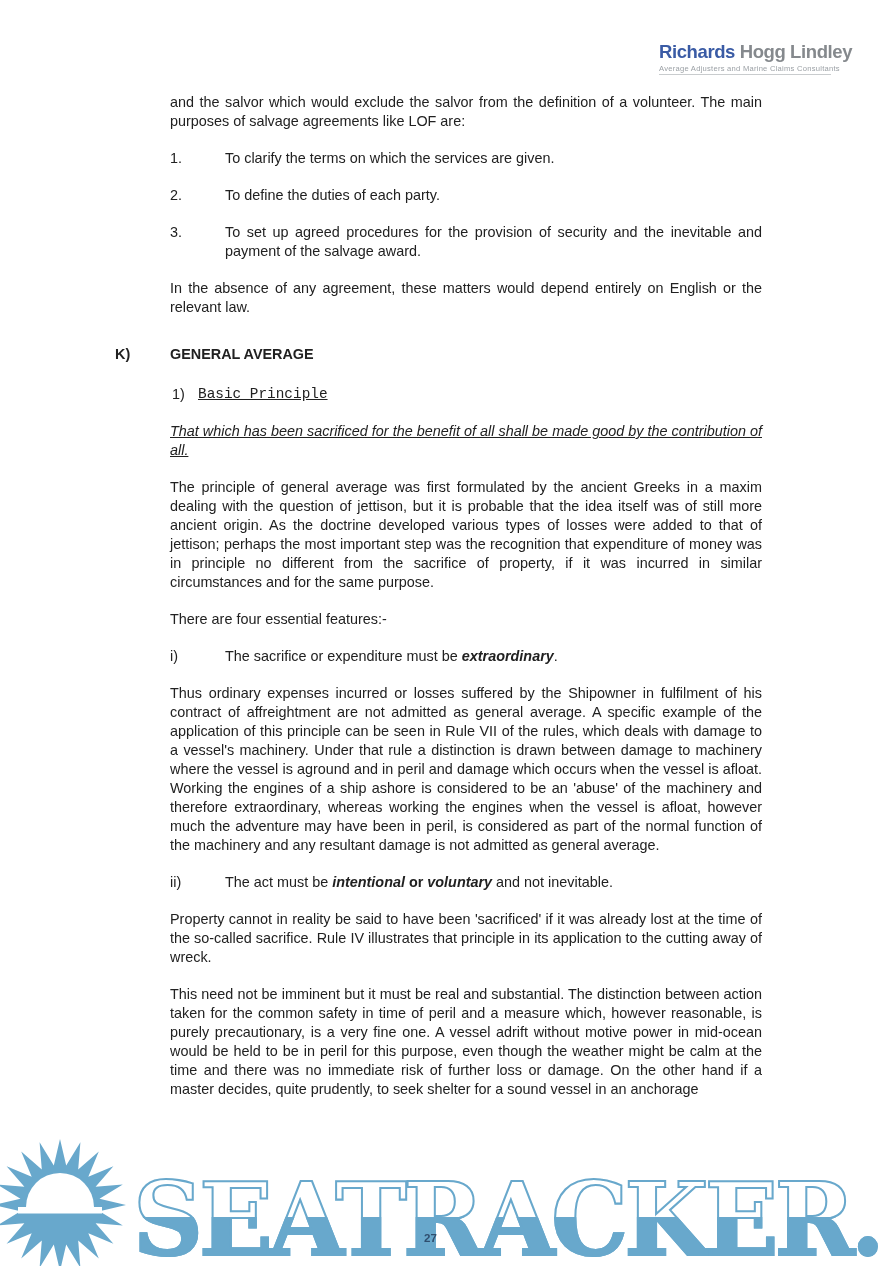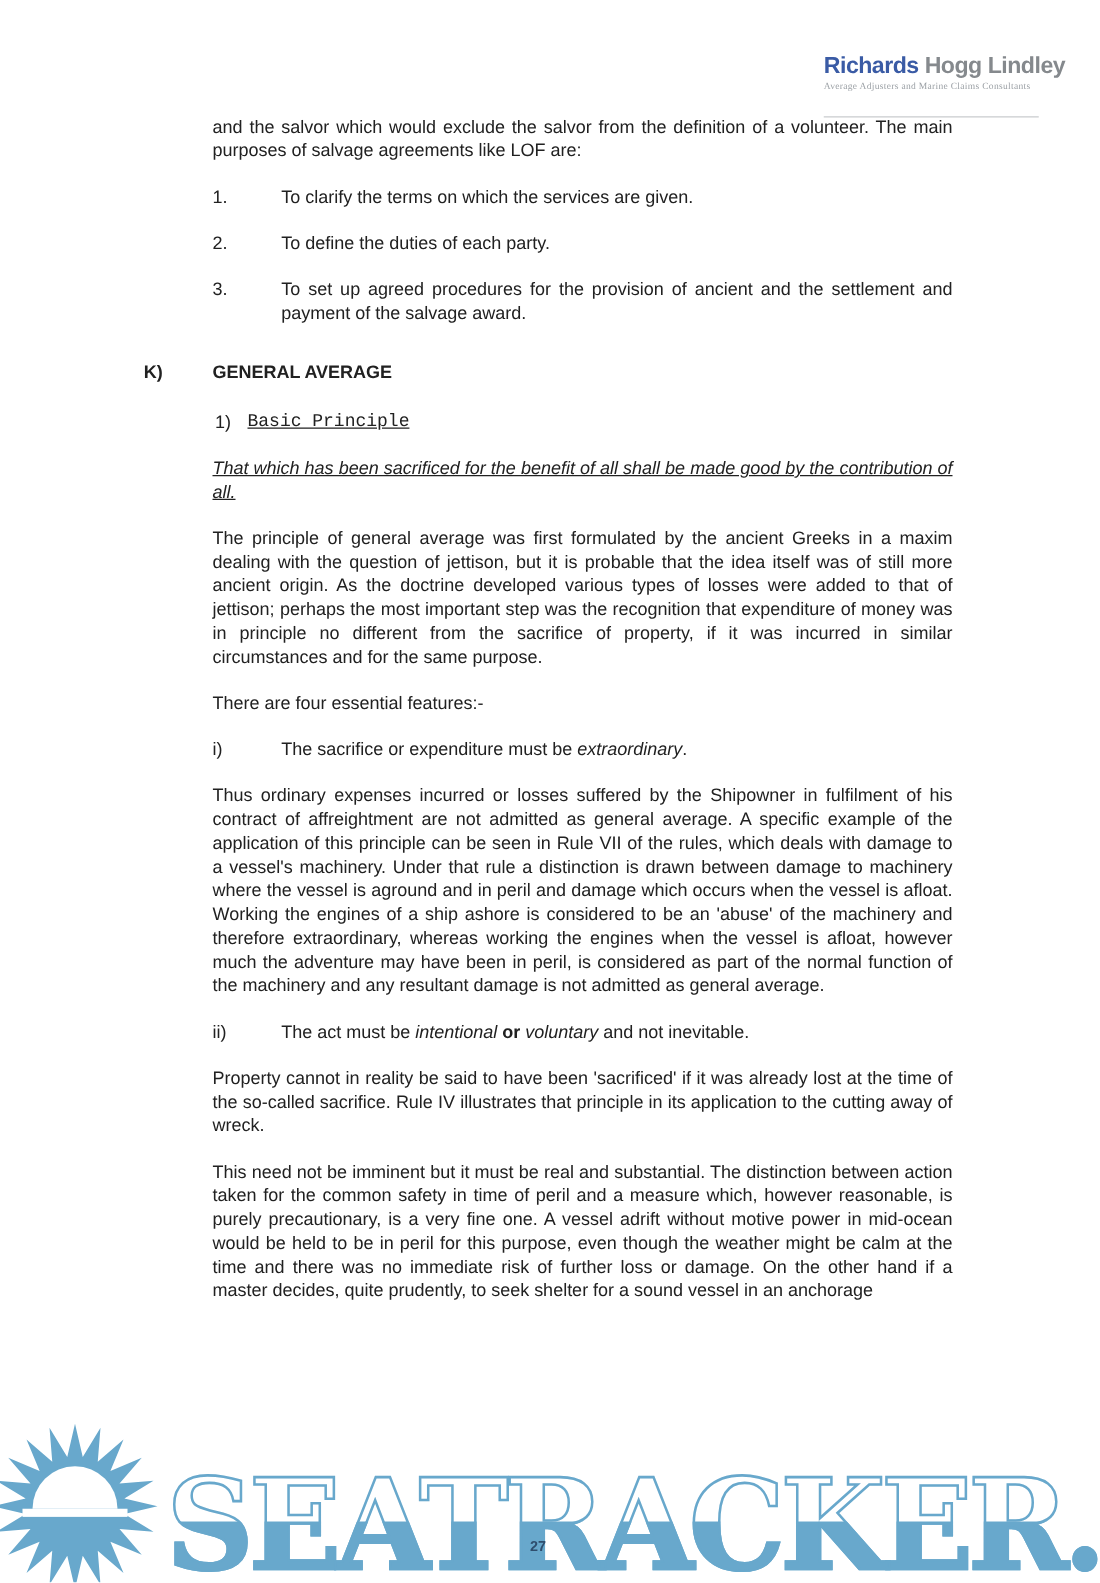--- a/index.html
+++ b/index.html
@@ -10,41 +10,41 @@
     overflow:hidden;
     font-family:"Liberation Sans","DejaVu Sans",sans-serif;
     color:#212121;
   }
 
   
   .logo{position:absolute;top:42px;left:659px;width:190px;}
   .logo-line{font-size:18.5px;font-weight:700;letter-spacing:-0.4px;white-space:nowrap;line-height:20px;}
   .logo-part1{color:#3a5ba5;}
   .logo-part2{color:#85898d;font-weight:600;}
-  .logo-tagline{margin-top:2px;font-size:7.6px;color:#9ba0a5;letter-spacing:0.25px;white-space:nowrap;border-bottom:1px solid #c9ccce;padding-bottom:20px;width:172px;font-family:Liberation Serif, serif;}
+  .logo-tagline{margin-top:2px;font-size:7.6px;color:#9ba0a5;letter-spacing:0.25px;white-space:nowrap;border-bottom:1px solid #c9ccce;padding-bottom:1px;width:172px;}
 
   
   .doc{
     position:absolute;left:170px;top:93px;width:592px;
     font-size:14.4px;line-height:19px;text-align:justify;
   }
   .doc p{margin:0 0 18px 0;}
   .row{display:flex;margin:0 0 18px 0;}
   .num-col{flex:0 0 55px;text-align:left;}
   .row-text{flex:1;text-align:justify;}
   .indent-para{margin-left:55px;}
 
   .kshead{display:flex;margin:28px 0 18px -55px;font-weight:700;}
   .kshead .klabel{flex:0 0 55px;}
   .subhead{display:flex;margin:21px 0 18px 2px;}
   .subhead .snum{flex:0 0 26px;}
   .subhead .stitle{text-decoration:underline;font-family:Liberation Mono, monospace;}
 
   .quote{font-style:italic;text-decoration:underline;}
-  .bi{font-weight:400;font-style:italic;}
+  .bi{font-weight:700;font-style:italic;}
   .bold{font-weight:700;}
 
   
   .watermark-text{
     position:absolute;left:133px;top:1172px;z-index:2;
     font-family:"DejaVu Serif","Liberation Serif",serif;
     font-weight:700;
     font-size:97px;line-height:96px;letter-spacing:-4px;
     white-space:nowrap;
     background:linear-gradient(to bottom,#ffffff 0%,#ffffff 47%,#68a8cc 47%,#68a8cc 100%);
@@ -79,23 +79,24 @@
     <div class="row">
       <span class="num-col">1.</span>
       <span class="row-text">To clarify the terms on which the services are given.</span>
     </div>
     <div class="row">
       <span class="num-col">2.</span>
       <span class="row-text">To define the duties of each party.</span>
     </div>
     <div class="row">
       <span class="num-col">3.</span>
-      <span class="row-text">To set up agreed procedures for the provision of ancient and the settlement and payment of the salvage award.</span>
+      <span class="row-text">To set up agreed procedures for the provision of security and the inevitable and payment of the salvage award.</span>
     </div>
 
+    <p>In the absence of any agreement, these matters would depend entirely on English or the relevant law.</p>
 
     <div class="kshead">
       <span class="klabel">K)</span>
       <span class="ktitle">GENERAL AVERAGE</span>
     </div>
 
     <div class="subhead">
       <span class="snum">1)</span>
       <span class="stitle">Basic Principle</span>
     </div>

